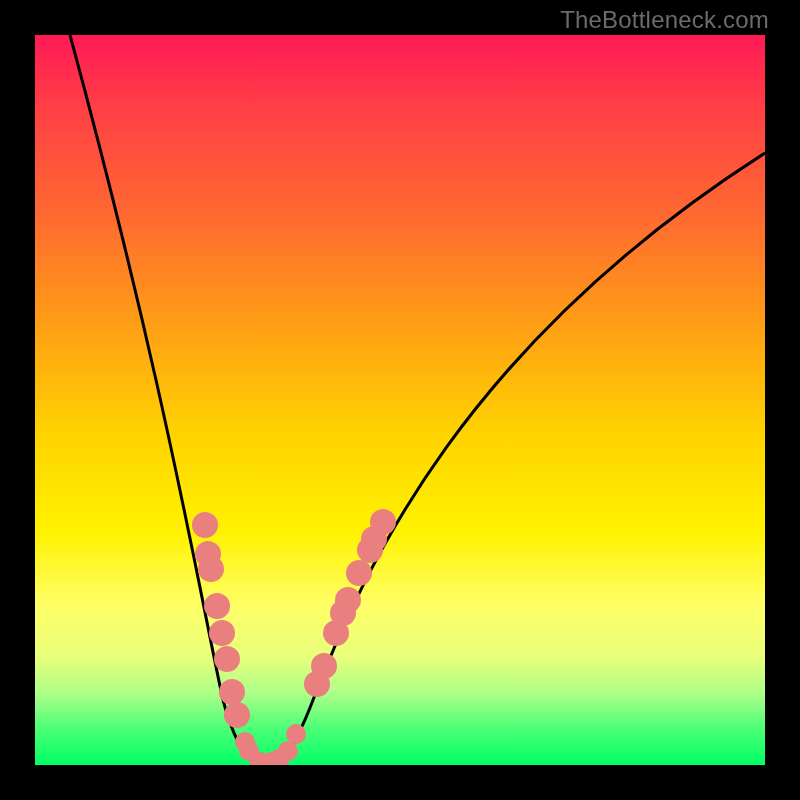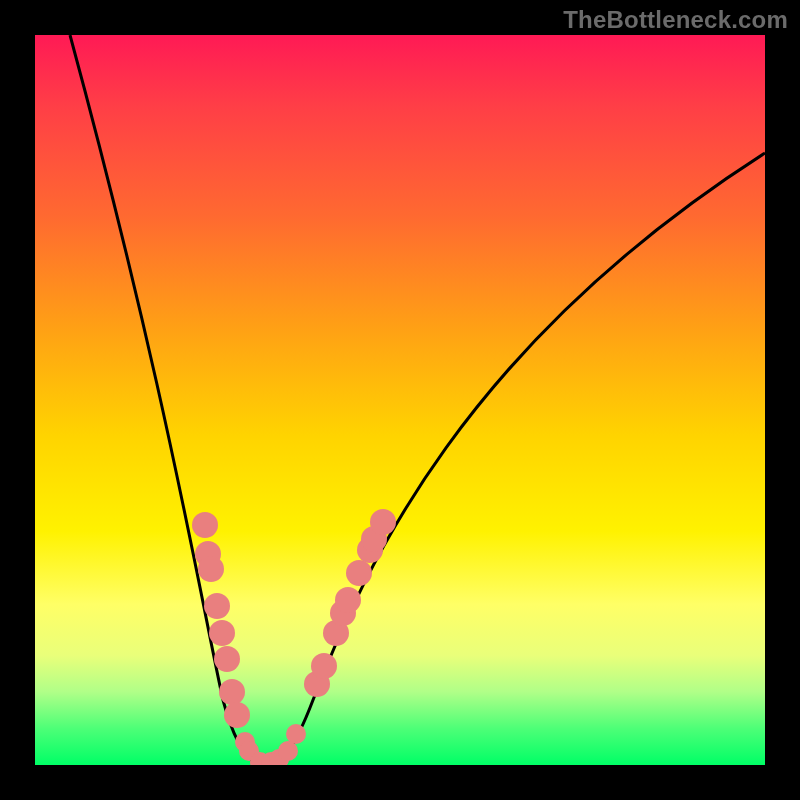--- a/index.html
+++ b/index.html
@@ -40,25 +40,25 @@
   }
   .plot-svg {
     position: absolute;
     left: 0; top: 0;
     width: 730px;
     height: 730px;
   }
   .watermark {
     position: absolute;
     top: 6px;
-    right: 12px;
+    right: 31px;
     color: #6b6b6b;
     font-size: 24px;
     letter-spacing: 0.2px;
-    font-weight: 700;
+    font-weight: 400;
     user-select: none;
   }
 </style>
 </head>
 <body>
 
 <div class="stage">
   <div class="watermark">TheBottleneck.com</div>
 
   <div class="plot-area">

